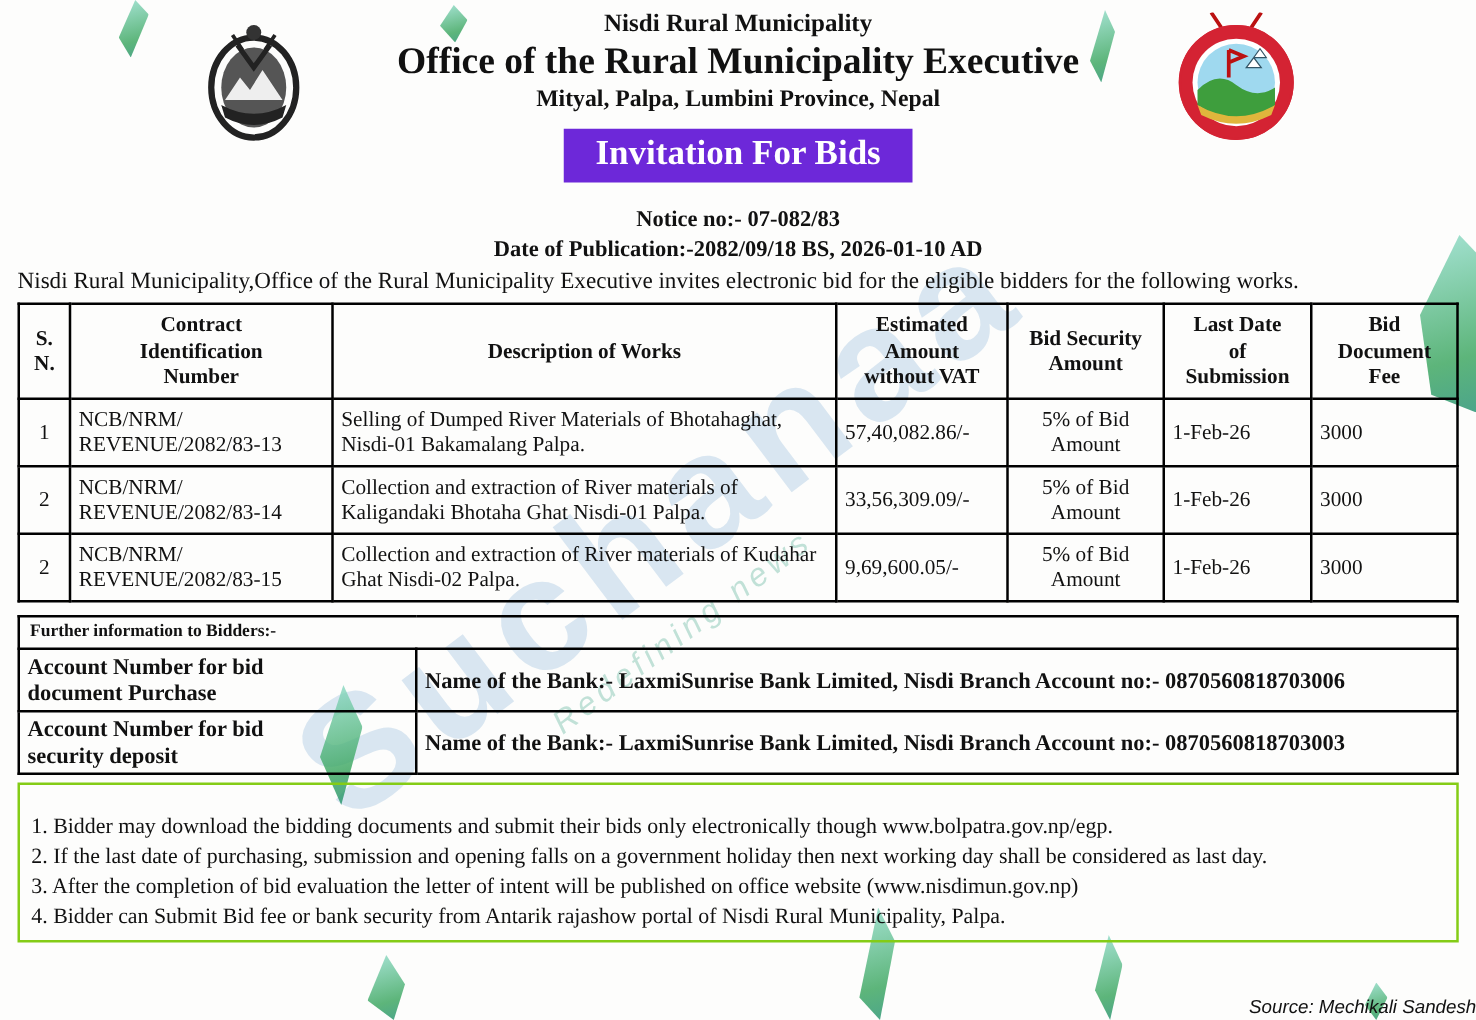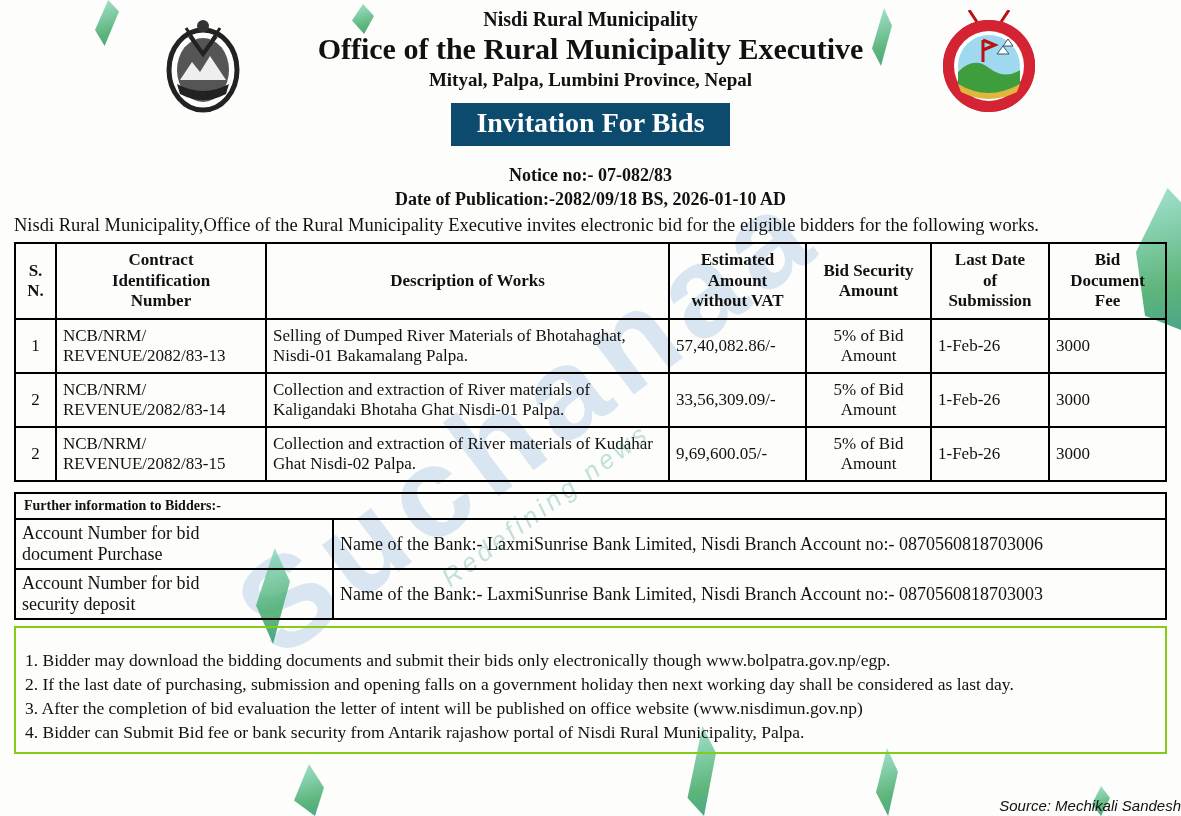--- a/index.html
+++ b/index.html
@@ -40,40 +40,40 @@
   .page { position:relative; z-index:1; padding:8px 14px 0; }
   .head-wrap { position:relative; text-align:center; }
   .page-title    { font-size:20px; font-weight:bold; line-height:1.15; }
   .page-subtitle { font-size:30px; font-weight:bold; line-height:1.2; }
   .page-address  { font-size:19px; font-weight:bold; margin-top:2px; }
   .emblem { position:absolute; }
   .emblem-left  { left:146px; top:6px; }
   .emblem-right { right:128px; top:2px; }
   .banner-row { text-align:center; margin-top:12px; }
   .banner {
-    display:inline-block; background:#0c4a6e; color:#fff;
+    display:inline-block; background:#6d28d9; color:#fff;
     font-size:28px; font-weight:bold; padding:4px 25px 7px;
   }
   .notice-no  { text-align:center; font-size:18px; font-weight:bold; margin-top:19px; }
   .pub-date   { text-align:center; font-size:18px; font-weight:bold; margin-top:3px; }
   .intro      { font-size:18.5px; margin-top:5px; white-space:nowrap; }
 
   table { width:100%; border-collapse:collapse; table-layout:fixed; background:transparent; }
   th, td { border:2px solid #000; font-size:17px; vertical-align:middle; padding:3px 6px; }
   th { font-weight:bold; text-align:center; line-height:1.2; }
   .pre { white-space:pre-line; }
   .bids { margin-top:6px; }
   .bids thead tr { height:76px; }
   .bids tbody tr { height:54px; }
   td.c { text-align:center; }
   td.l { text-align:left; }
 
   .further { margin-top:10px; }
   .further .ftitle td { font-weight:bold; font-size:14px; padding:2px 8px; height:26px; }
-  .further tbody tr.frow { height:48px; }
+  .further tbody tr.frow { height:48px;font-weight:bold; }
   .further td { font-size:18px; }
 
   .notes-box { border:2px solid #84cc16; margin-top:6px; padding:20px 9px 7px; }
   .note-line { font-size:17.5px; line-height:1.38; }
 
   .signature { text-align:right; font-size:18.5px; font-weight:bold; margin:16px 4px 0; }
   .source-credit {
     position:absolute; right:0; bottom:2px; z-index:2;
     font-family:"Liberation Sans", sans-serif; font-style:italic; font-size:15px;
   }

